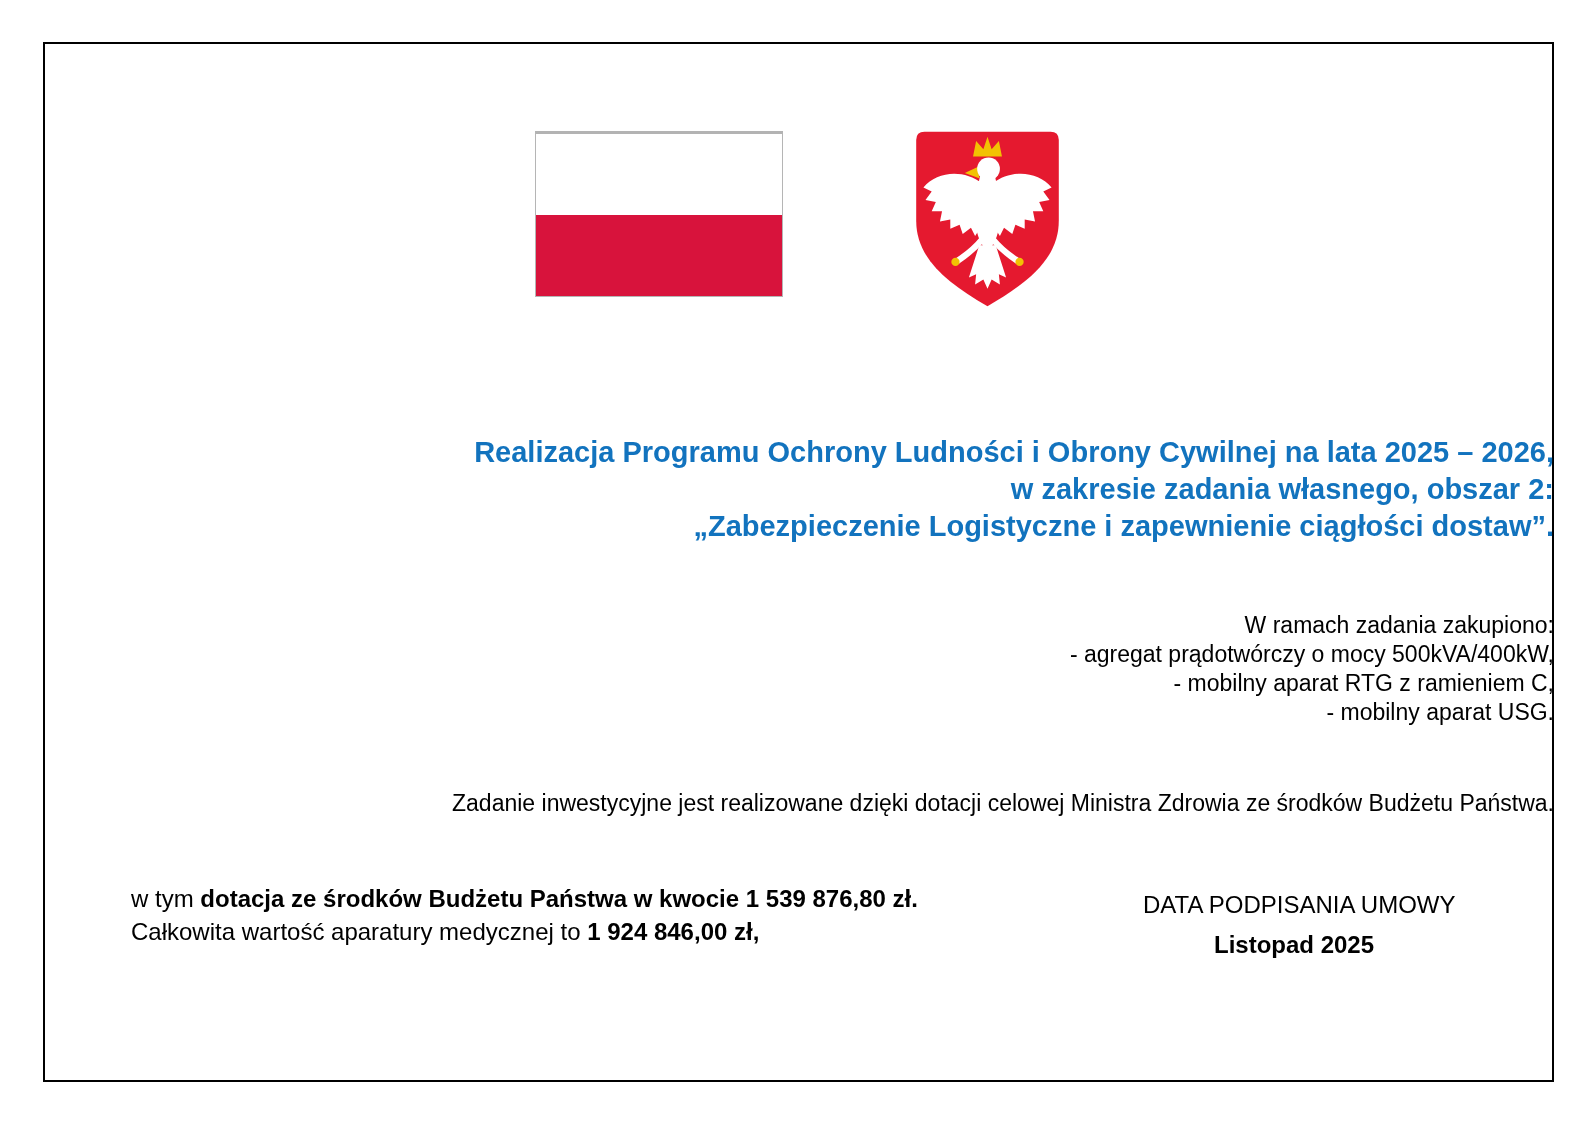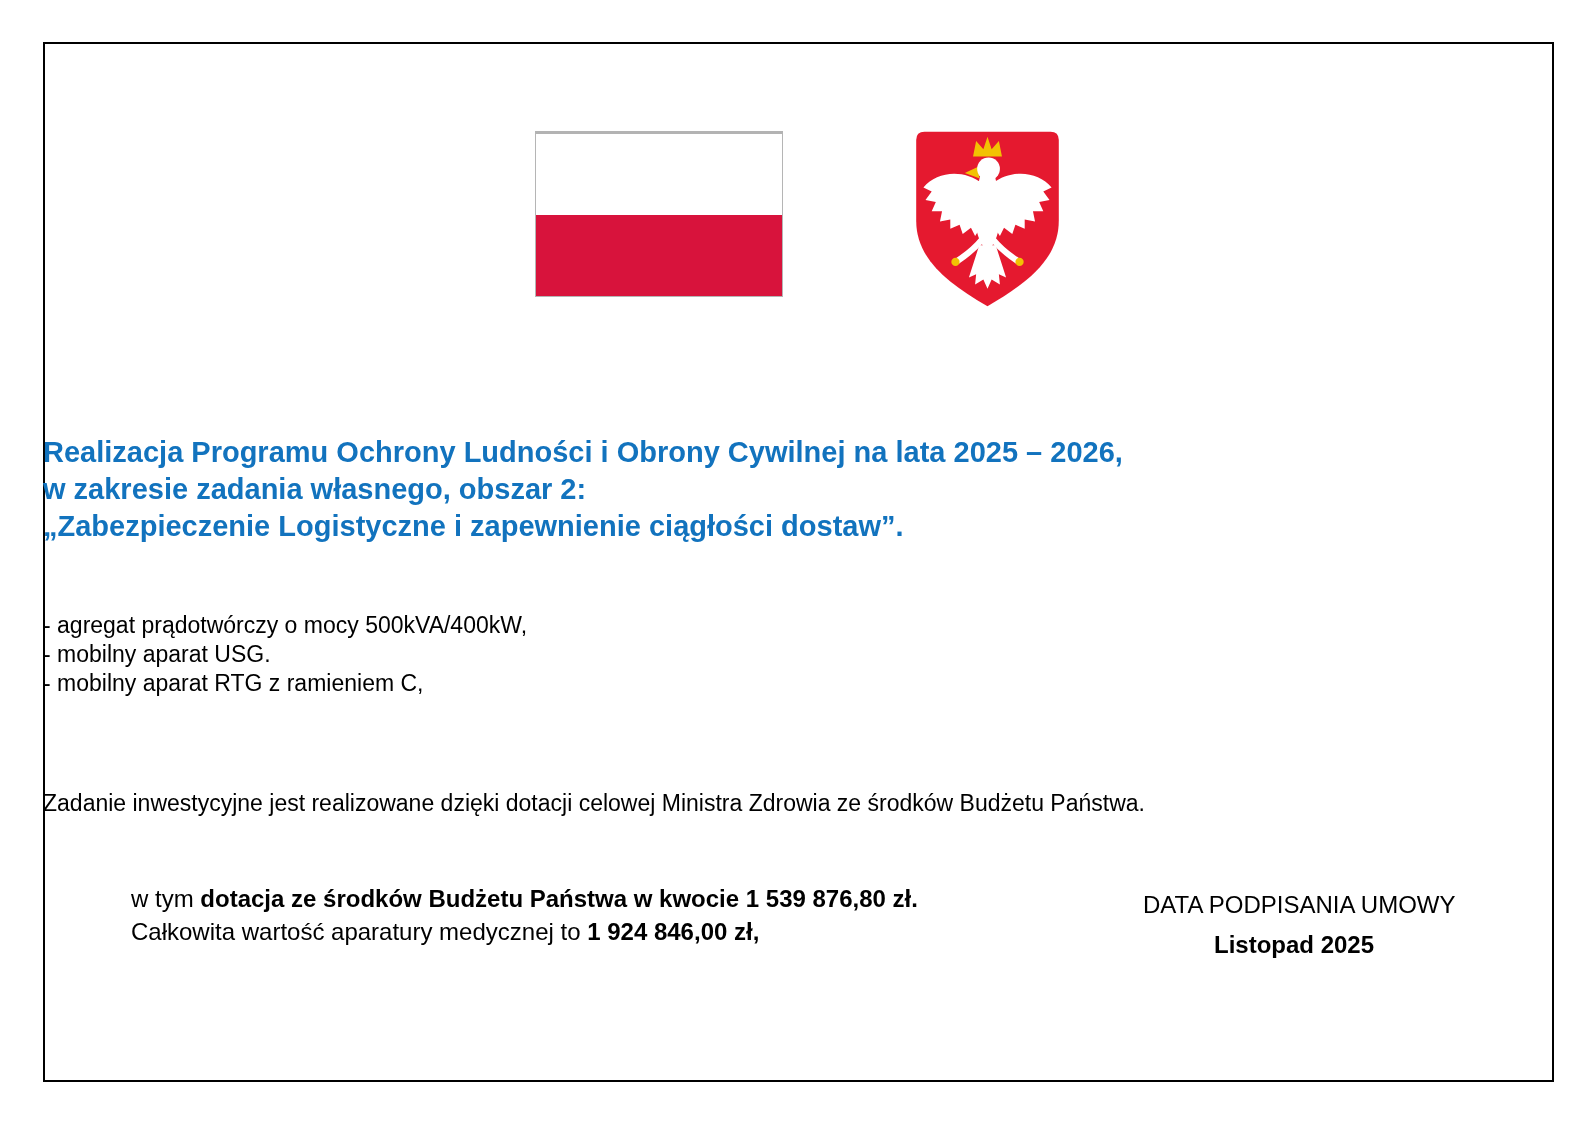--- a/index.html
+++ b/index.html
@@ -39,21 +39,21 @@
     position:absolute;left:910px;top:127px;
     width:155px;height:184px;
   }
   .crest-shield{fill:var(--crest-red)}
   .crest-white{fill:#ffffff}
   .crest-gold{fill:var(--crest-gold)}
   .crest-leg{stroke:#ffffff;stroke-width:6;fill:none;stroke-linecap:round}
   
   .centered{
     position:absolute;left:43px;width:1511px;
-    text-align:left;
+    text-align:right;
   }
   .title{
     top:434px;
     color:var(--heading-blue);
     font-weight:bold;
     font-size:29px;line-height:37px;
   }
   .purchase{
     top:611px;
     font-size:23px;line-height:29px;
@@ -109,23 +109,24 @@
     <path class="crest-gold" d="M61,26 L64,11 L71,19 L75,7 L79,19 L86,11 L89,26 Z"></path>
   </svg>
 
   <div class="centered title">
     <div>Realizacja Programu Ochrony Ludności i Obrony Cywilnej na lata 2025 – 2026,</div>
     <div>w zakresie zadania własnego, obszar 2:</div>
     <div>„Zabezpieczenie Logistyczne i zapewnienie ciągłości dostaw”.</div>
   </div>
 
   <div class="centered purchase">
+    <div>W ramach zadania zakupiono:</div>
     <div>- agregat prądotwórczy o mocy 500kVA/400kW,</div>
+    <div>- mobilny aparat RTG z ramieniem C,</div>
     <div>- mobilny aparat USG.</div>
-    <div>- mobilny aparat RTG z ramieniem C,</div>
   </div>
 
   <div class="centered funding">Zadanie inwestycyjne jest realizowane dzięki dotacji celowej Ministra Zdrowia ze środków Budżetu Państwa.</div>
 
   <div class="footer-line fl-1">
     <span>Całkowita wartość aparatury medycznej to </span><span class="bold">1 924 846,00 zł,</span>
   </div>
   <div class="footer-line fl-2">
     <span>w tym </span><span class="bold">dotacja ze środków Budżetu Państwa w kwocie 1 539 876,80 zł.</span>
   </div>

